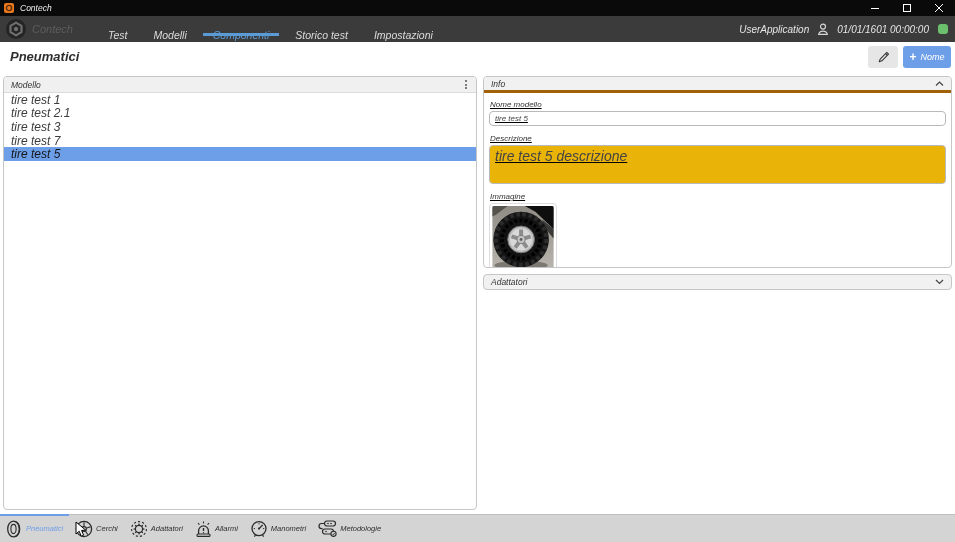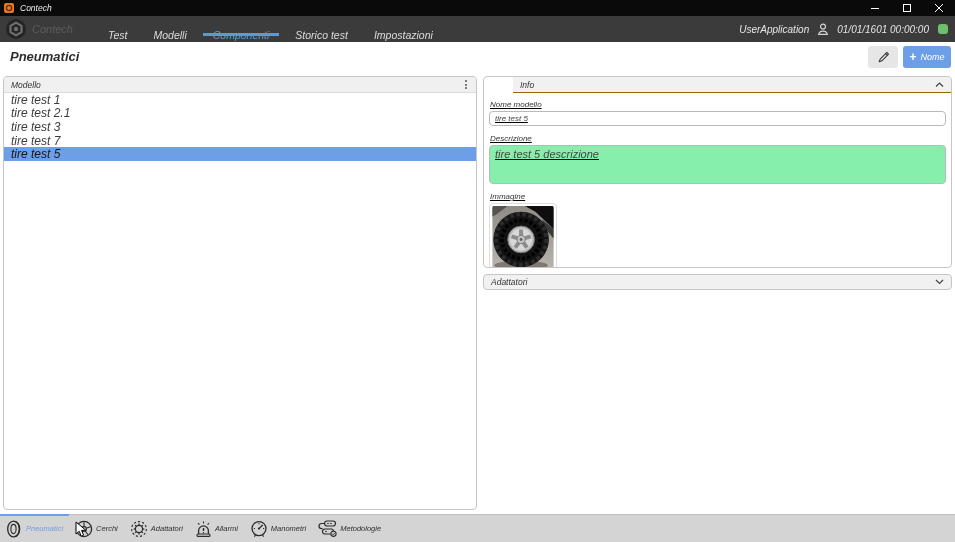--- a/index.html
+++ b/index.html
@@ -54,27 +54,27 @@
   .kebab i { width:2px; height:2px; border-radius:50%; background:#555; }
   .list-row { height:13.6px; display:flex; align-items:center; padding:0 7px;
     font-size:12px; color:#3c3c3c; cursor:default; }
   .list-row.selected { background:#6d9ee8; color:#161616; }
 
   
   .info-panel { position:absolute; left:483px; top:76px; width:469px; height:192px; background:#fff;
     border:1px solid #c6c6c6; border-radius:4px; overflow:hidden; }
   .section-header { height:16px; background:#f1f1f1; display:flex; align-items:center;
     justify-content:space-between; padding:0 7px; font-size:8.5px; color:#333; cursor:pointer; }
-  .info-panel .section-header { border-bottom:1px solid #a16207;margin-left:29px; }
+  .info-panel .section-header { border-bottom:3px solid #a16207; }
   .info-body { padding:4px 5px 6px;text-decoration:underline; }
   .field-label { font-size:8px; color:#333; margin:3px 1px 2px; }
   .text-input { display:block; width:100%; height:15px; border:1px solid #b9b9b9; border-radius:4px;
     padding:0 5px; font-family:"Liberation Sans", sans-serif; font-style:italic; font-size:8px; color:#444; background:#fff; outline:none; }
   .text-area { display:block; width:100%; height:39px; border:1px solid #b9b9b9; border-radius:4px;
-    padding:2px 5px; font-family:"Liberation Sans", sans-serif; font-style:italic; font-size:11px; color:#444; background:#86efac;
+    padding:2px 5px; font-family:"Liberation Sans", sans-serif; font-style:italic; font-size:14px; color:#444; background:#eab308;
     resize:none; outline:none; }
   .image-thumb { width:68px; height:71px; border:1px solid #ddd; border-radius:4px; background:#fff;
     padding:2px; margin-top:1px; cursor:pointer; }
   .image-thumb svg { width:100%; height:100%; border-radius:2px; }
   .rif-panel { position:absolute; left:483px; top:274px; width:469px; height:16px; background:#f1f1f1;
     border:1px solid #c6c6c6; border-radius:4px; display:flex; align-items:center;
     justify-content:space-between; padding:0 7px; font-size:8.5px; color:#333; cursor:pointer; }
 
   
   .toolbar { position:absolute; left:0; right:0; bottom:0; height:28px; background:#d4d4d4;

